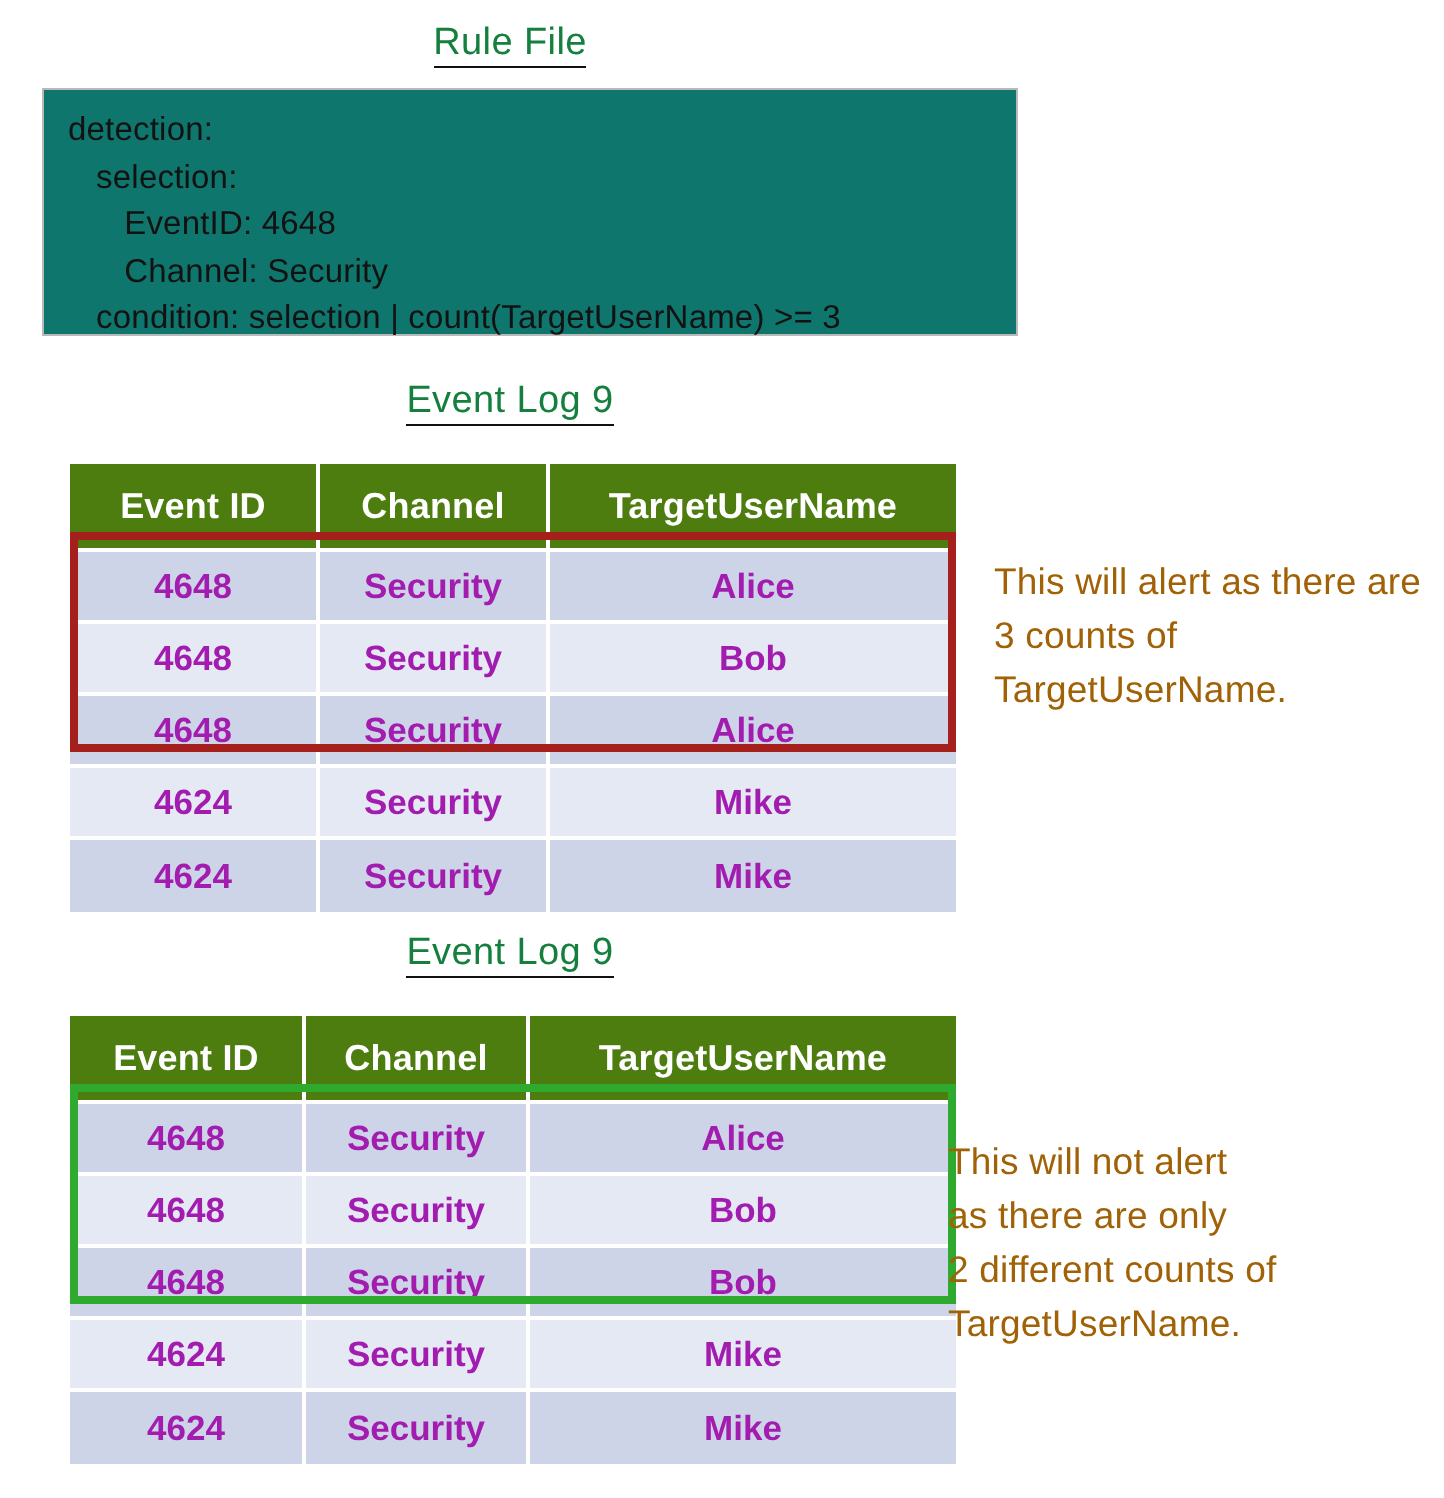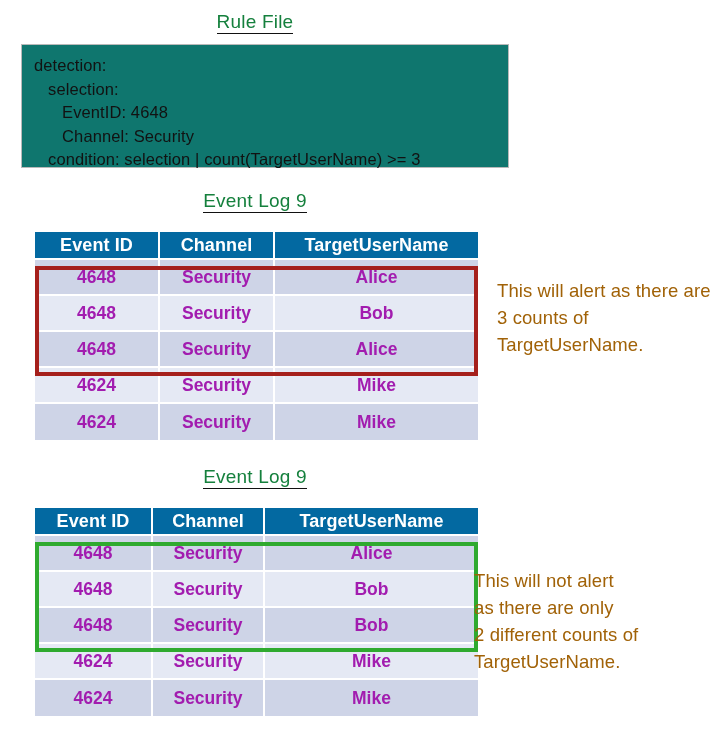--- a/index.html
+++ b/index.html
@@ -71,25 +71,25 @@
     vertical-align: middle;
     font-weight: bold;
     font-size: 17.5px;
     color: #a21caf;
     height: 36px;
     border-right: 2px solid #ffffff;
     border-bottom: 2px solid #ffffff;
     box-sizing: border-box;
   }
   .log-table th {
-    background: #0369a1;
+    background: #4d7c0f;
     color: #ffffff;
     font-weight: bold;
     font-size: 18px;
-    height: 28px;
+    height: 44px;
     border-bottom: 2px solid #ffffff;
     letter-spacing: .1px;
   }
   .log-table tr td:last-child,
   .log-table tr th:last-child { border-right: none; }
   .log-table tr:last-child td { border-bottom: none; }
 
   .band-a td { background: #ced4e7; }
   .band-b td { background: #e5e9f4; }
 

